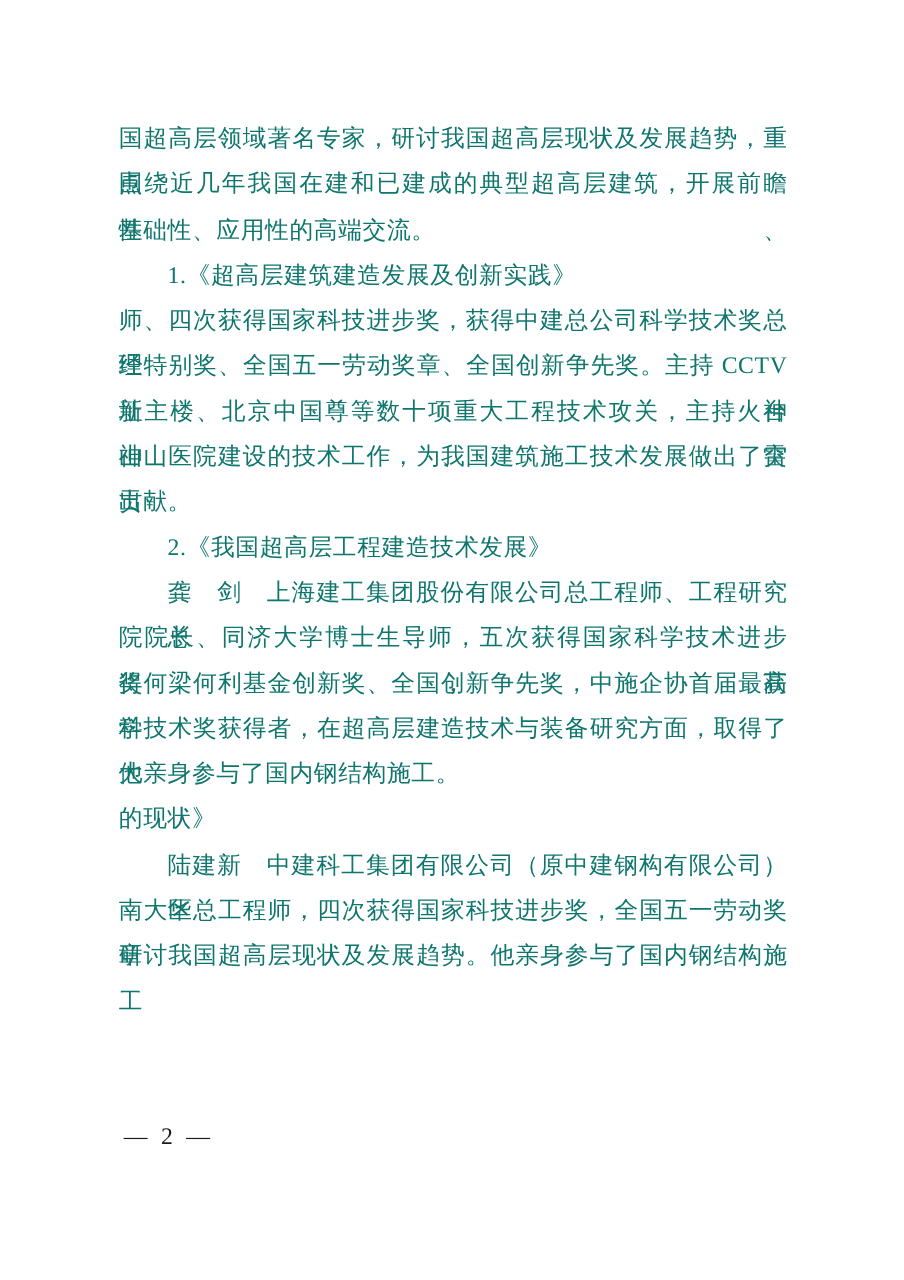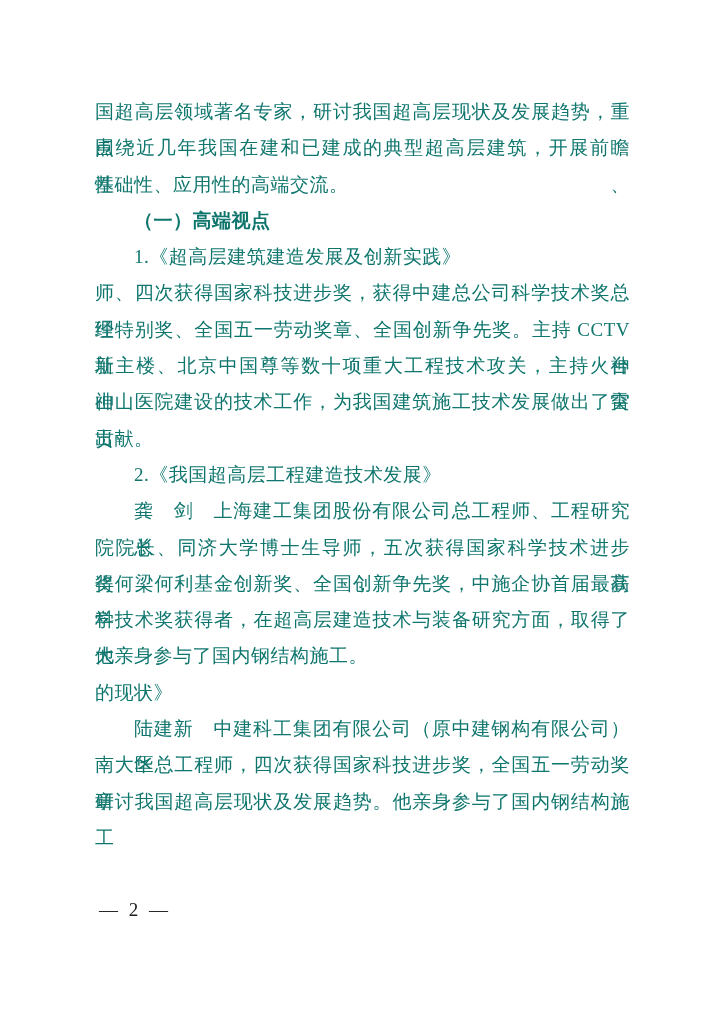--- a/index.html
+++ b/index.html
@@ -52,21 +52,20 @@
   }
 </style>
 </head>
 <body>
 
 <div class="page">
   <div class="text-block">
       <div class="line justify">国超高层领域著名专家，研讨我国超高层现状及发展趋势，重点</div>
       <div class="line justify">围绕近几年我国在建和已建成的典型超高层建筑，开展前瞻性、</div>
       <div class="line">基础性、应用性的高端交流。</div>
-      <div class="line indent heading">（一）高端视点</div>
       <div class="line indent">1.《超高层建筑建造发展及创新实践》</div>
       <div class="line justify">师、四次获得国家科技进步奖，获得中建总公司科学技术奖总经</div>
       <div class="line justify">理特别奖、全国五一劳动奖章、全国创新争先奖。主持 CCTV 新台</div>
       <div class="line justify">址主楼、北京中国尊等数十项重大工程技术攻关，主持火神山、雷</div>
       <div class="line justify">神山医院建设的技术工作，为我国建筑施工技术发展做出了突出</div>
       <div class="line">贡献。</div>
       <div class="line indent">2.《我国超高层工程建造技术发展》</div>
       <div class="line justify indent">龚　剑　上海建工集团股份有限公司总工程师、工程研究总</div>
       <div class="line justify">院院长、同济大学博士生导师，五次获得国家科学技术进步奖，获</div>
       <div class="line justify">得何梁何利基金创新奖、全国创新争先奖，中施企协首届最高科</div>

